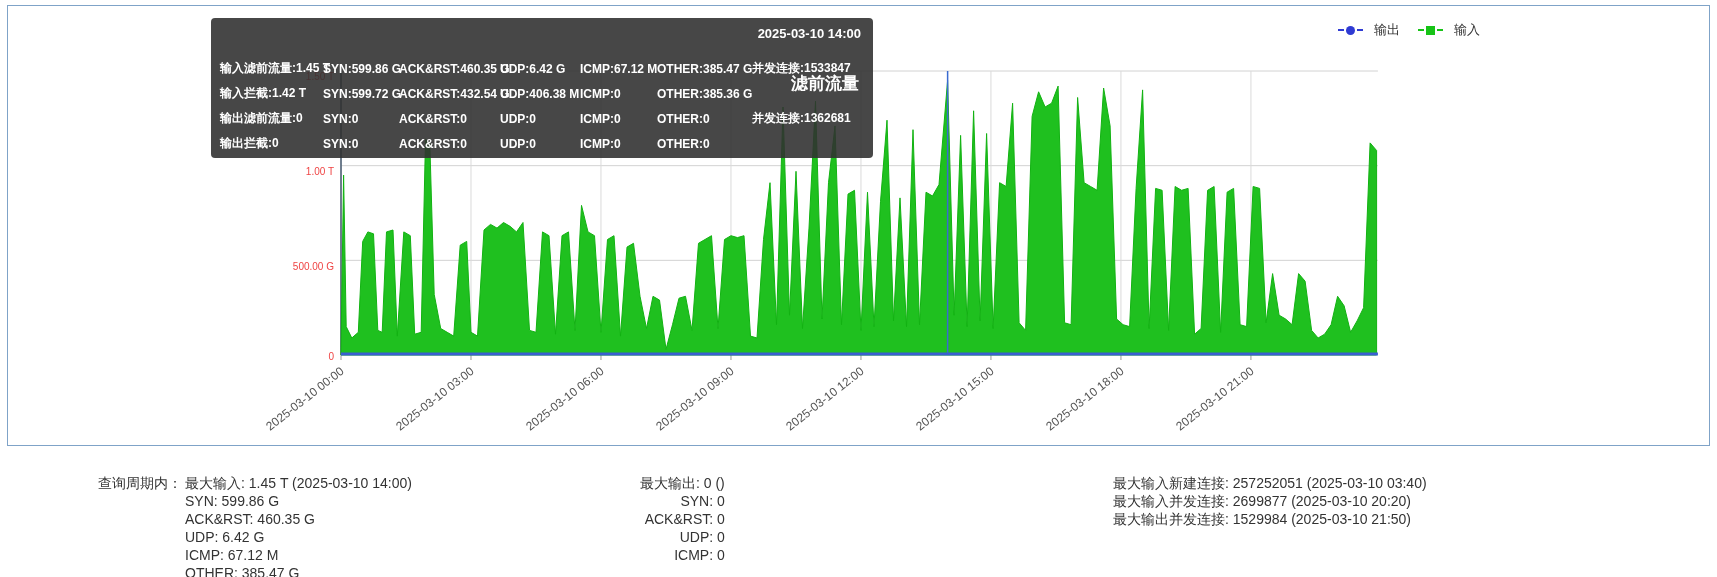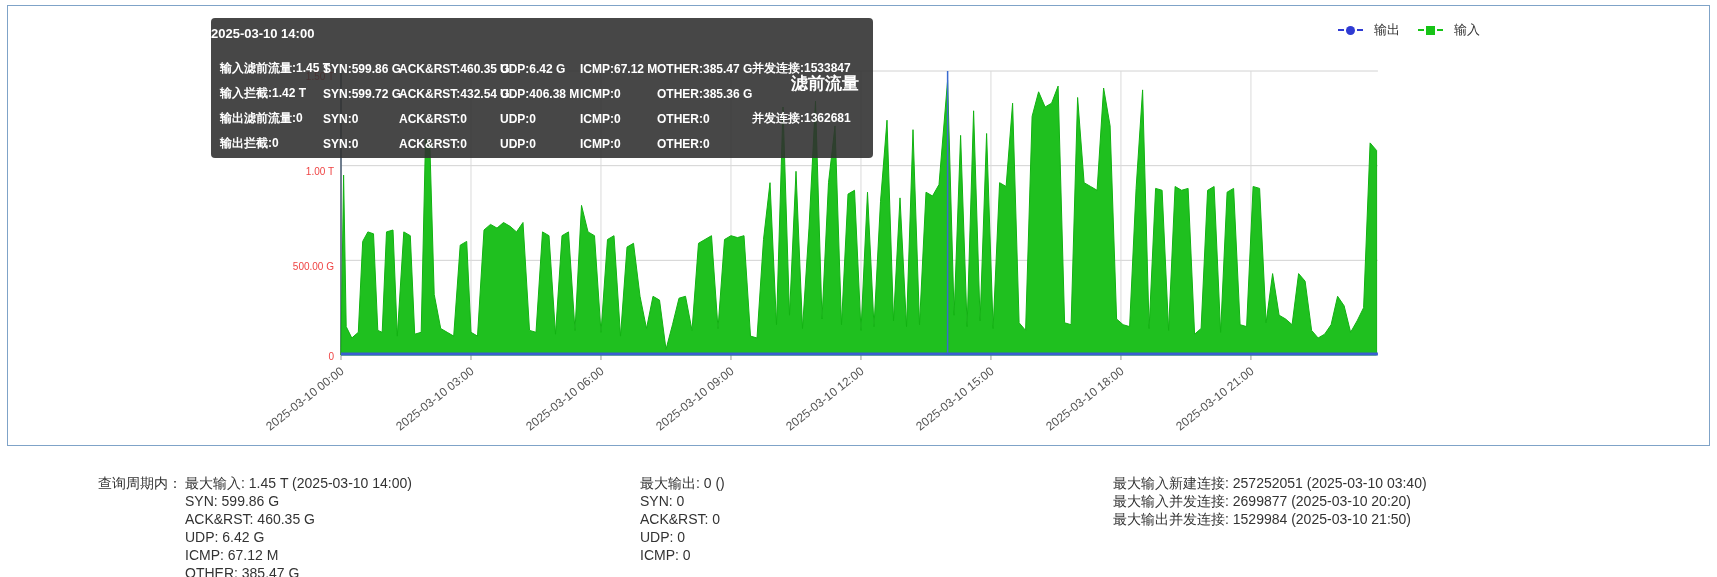--- a/index.html
+++ b/index.html
@@ -31,38 +31,38 @@
   .legend-dash{width:6px;height:2px;}
   .legend-shape{width:9px;height:9px;}
   .legend-shape.circle{border-radius:50%;}
   .legend-text{font-size:13px;color:#333;}
   
   .tooltip{
     position:absolute;left:203px;top:12px;width:662px;height:140px;
     background:rgba(48,48,48,0.89);border-radius:4px;color:#ffffff;z-index:5;
   }
   .tooltip-timestamp{
-    position:absolute;left:0;right:12px;top:8px;text-align:left;
+    position:absolute;left:0;right:12px;top:8px;text-align:right;
     font-size:13px;font-weight:bold;
   }
   .tooltip-title{
     position:absolute;right:14px;top:6px;font-size:17px;font-weight:bold;margin-top:48px;
   }
   .tooltip-rows{position:absolute;left:0;right:0;top:38px;}
   .tooltip-row{
     display:grid;grid-template-columns:103px 76px 101px 80px 77px 95px auto;
     height:25px;align-items:center;padding:0 9px;
     font-size:12px;font-weight:600;white-space:nowrap;
   }
   
   .summary{position:absolute;left:0;top:445px;width:1717px;height:148px;font-size:14px;color:#333;}
   .summary .line{line-height:18px;white-space:nowrap;}
   .period-label{position:absolute;left:98px;top:29px;}
   .sum-col1{position:absolute;left:185px;top:29px;}
-  .sum-col2{position:absolute;left:640px;top:29px;}
+  .sum-col2{position:absolute;left:640px;top:29px;text-align:right;}
   .sum-col3{position:absolute;left:1113px;top:29px;z-index:2;}
 </style>
 </head>
 <body>
 
 <div class="chart-panel">
 
   <svg class="chart-svg" id="chart-svg" viewBox="0 0 1701 439">
       <line x1="333" x2="1369.92" y1="65" y2="65" stroke="#d2d2d2" stroke-width="1"></line>
       <line x1="333" x2="1369.92" y1="159.66666666666669" y2="159.66666666666669" stroke="#d2d2d2" stroke-width="1"></line>

